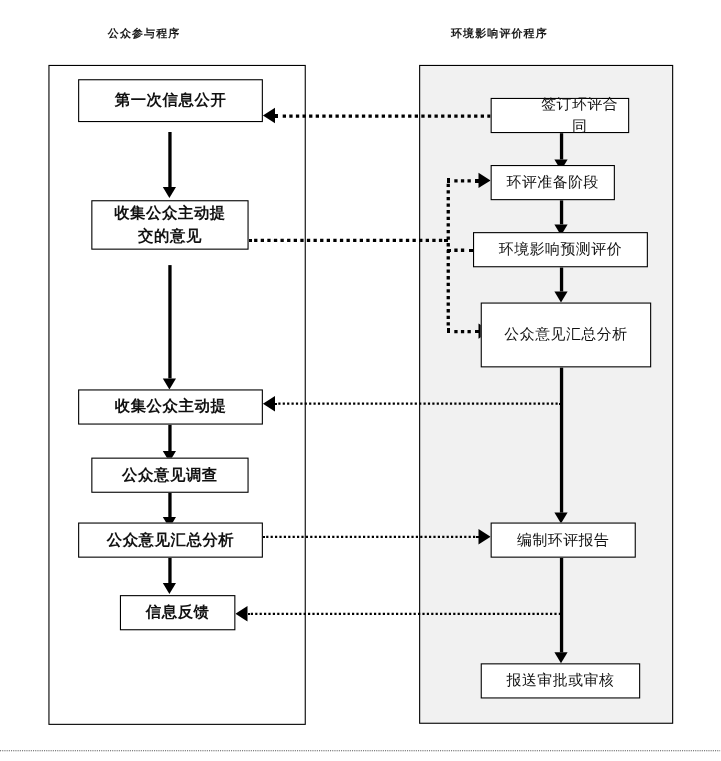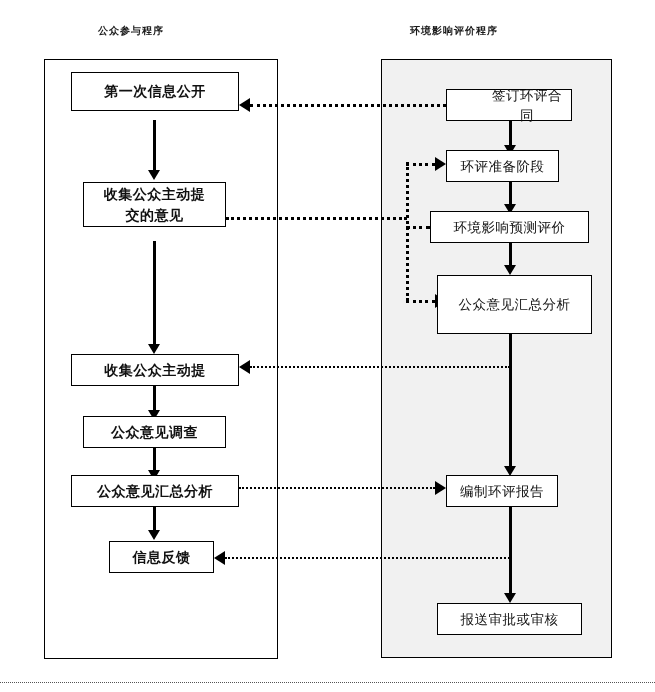--- a/index.html
+++ b/index.html
@@ -203,21 +203,21 @@
   </div>
 
   <div class="node" style="left:430px; top:211px; width:159px; height:32px;">
     <span class="txt">环境影响预测评价</span>
   </div>
 
   <div class="node" style="left:437px; top:275px; width:155px; height:59px; flex-direction:column;">
     <span class="txt">公众意见汇总分析</span>
   </div>
 
-  <div class="node" style="left:446px; top:475px; width:112px; height:32px;">
+  <div class="node" style="left:446px; top:475px; width:132px; height:32px;">
     <span class="txt">编制环评报告</span>
   </div>
 
   <div class="node" style="left:437px; top:603px; width:145px; height:32px;">
     <span class="txt">报送审批或审核</span>
   </div>
 
   <div class="page-rule" style="left:0px; top:682px; width:655px;"></div>
 
 </div>

